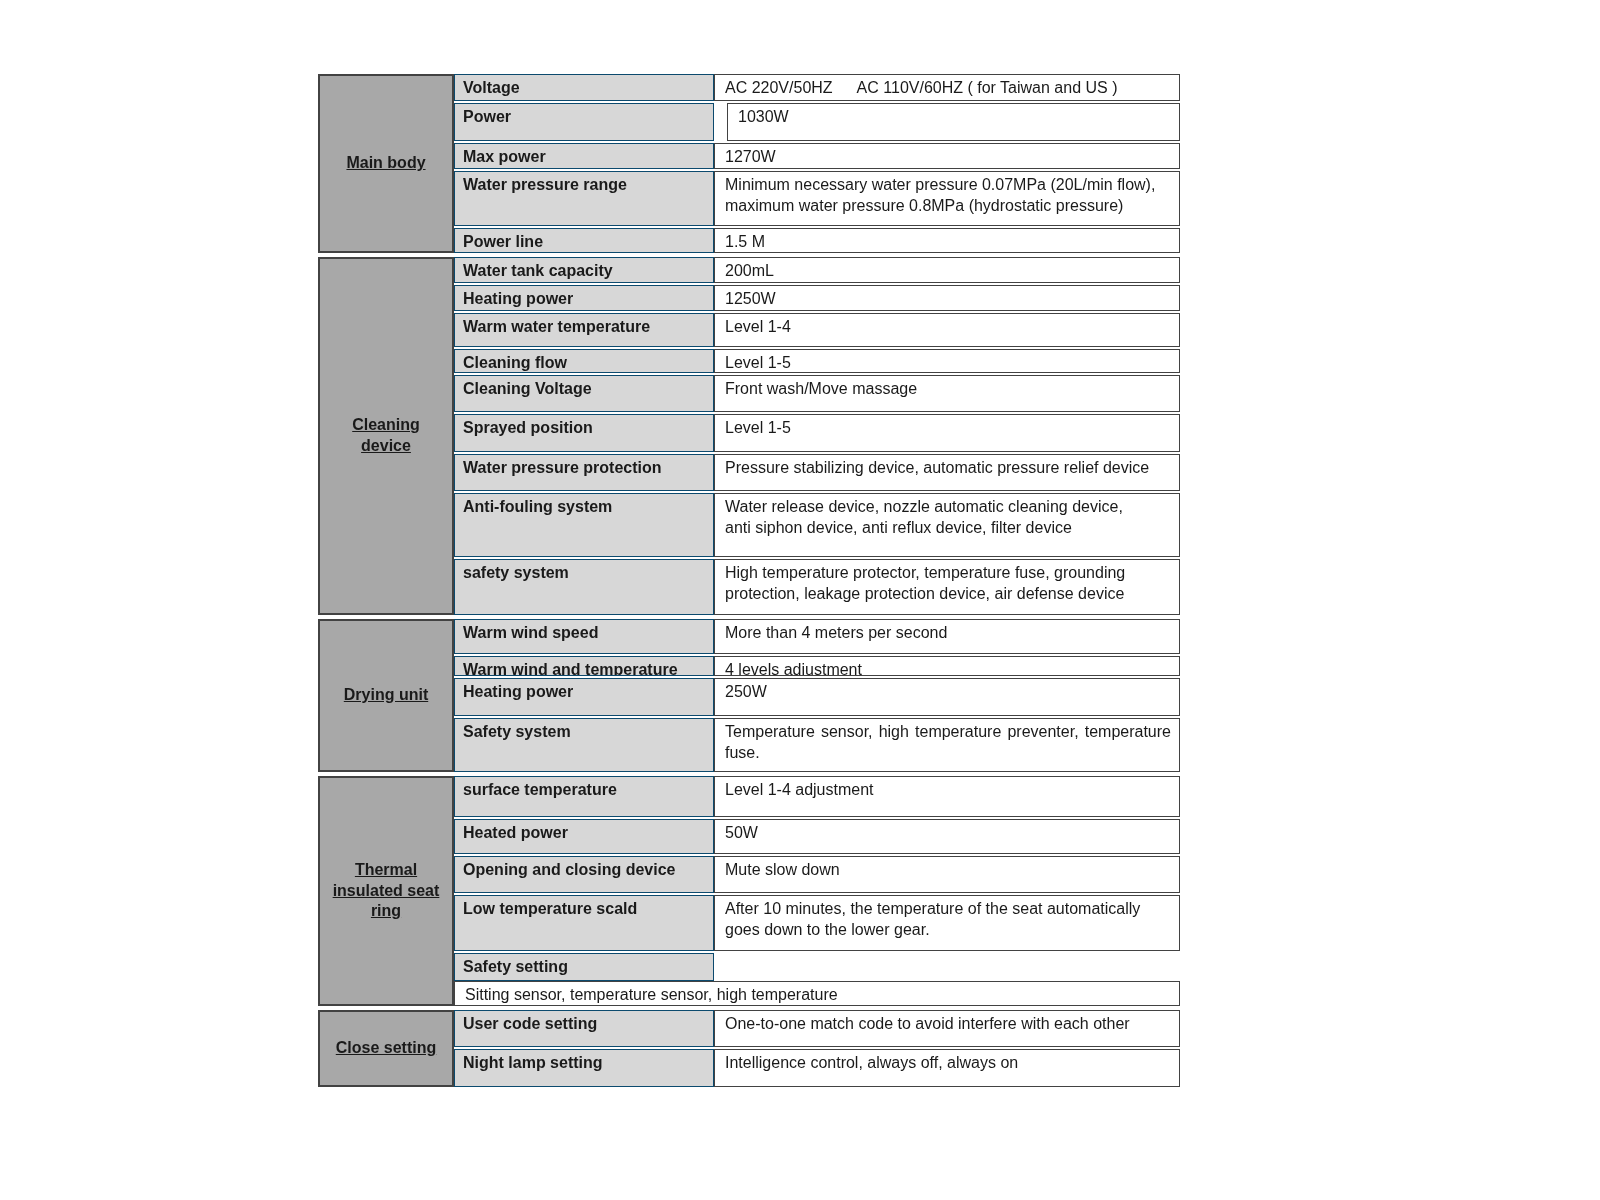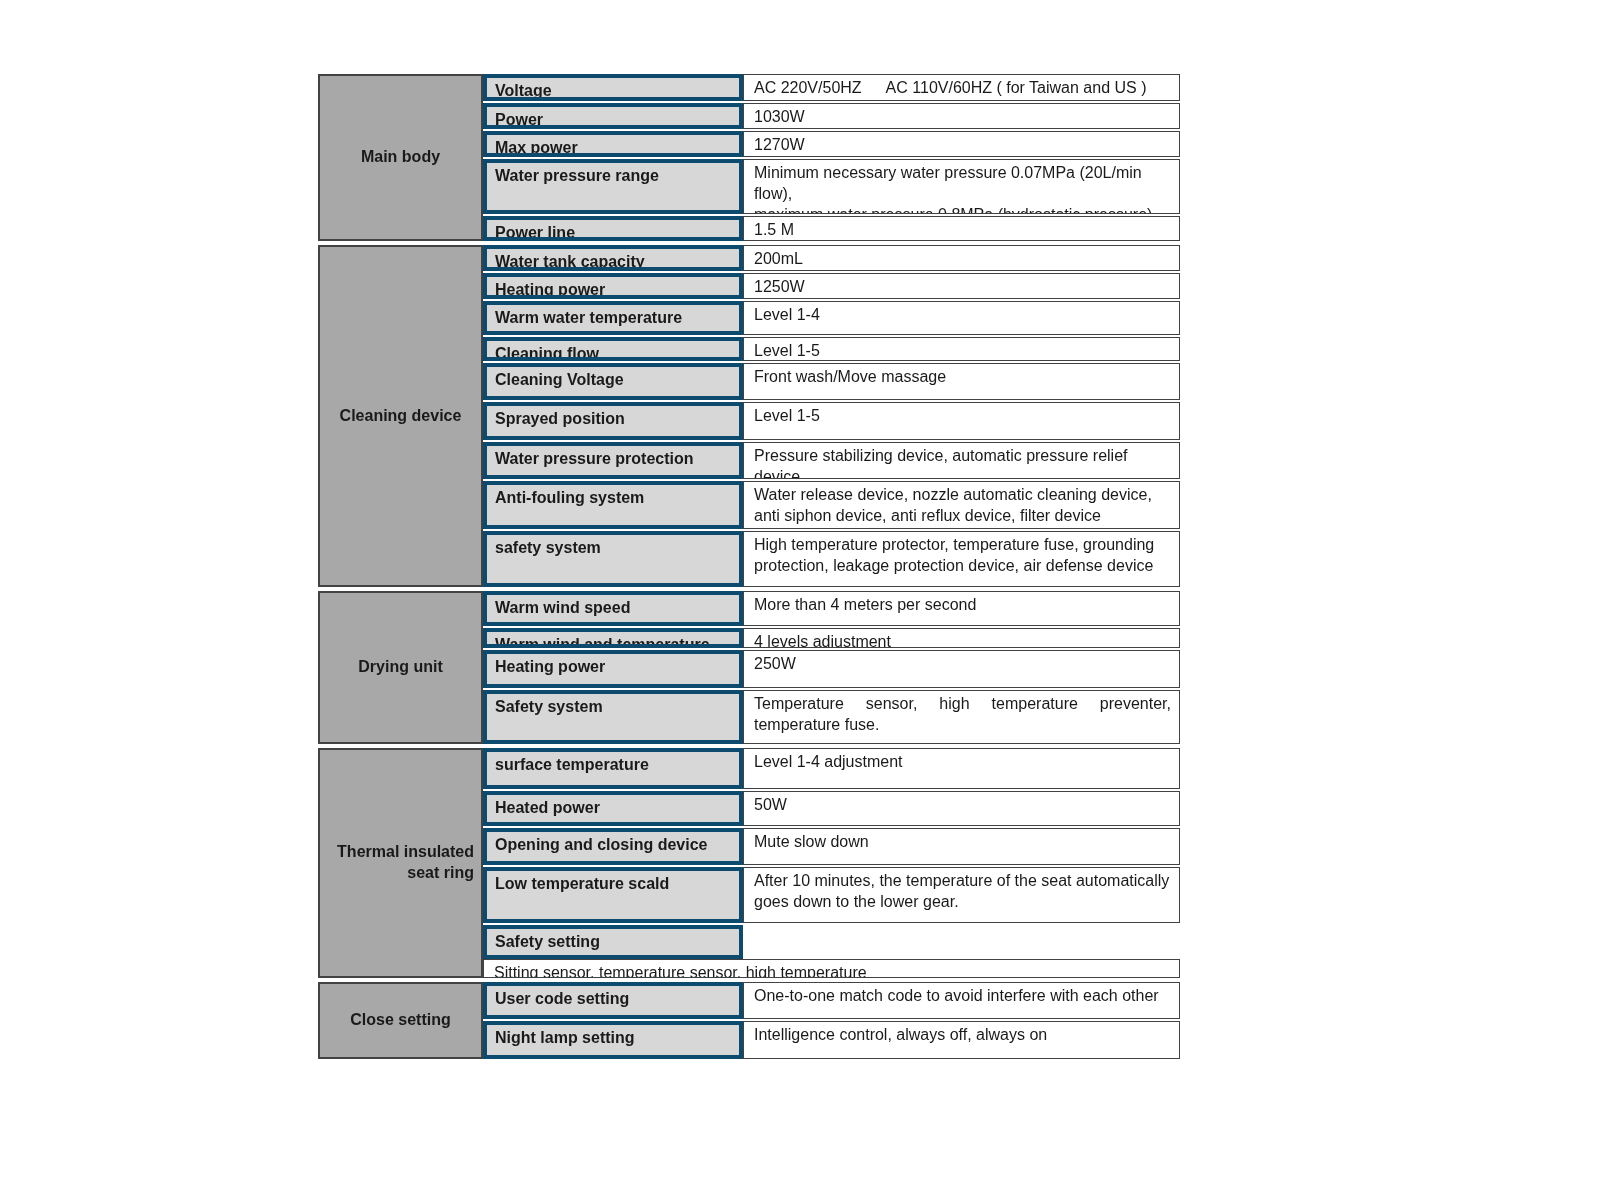--- a/index.html
+++ b/index.html
@@ -25,50 +25,51 @@
     top: 74px;
     width: 862px;
   }
   .section {
     display: flex;
     align-items: stretch;
     margin-bottom: 4px;
   }
   .section:last-child { margin-bottom: 0; }
   .cat {
-    width: 165px;
+    width: 136px;
     box-sizing: border-box;
     background: #a8a8a8;
     border: 2px solid #424242;
     display: flex;
     align-items: center;
     justify-content: center;
-    text-align: right;
+    text-align: center;
     font-weight: bold;
     font-size: 16px;
     line-height: 1.3;
     padding: 0 7px;
+    text-decoration: underline;
   }
   .rows {
     flex: 1;
     display: flex;
     flex-direction: column;
   }
   .row {
     display: flex;
     align-items: stretch;
     margin-bottom: 2px;
     box-sizing: border-box;
   }
   .row:last-child { margin-bottom: 0; }
   .param {
     width: 260px;
     box-sizing: border-box;
     background: #d7d7d7;
-    border: 4px solid #0c4a6e;
+    border: 1px solid #0c4a6e;
     font-weight: bold;
     font-size: 16px;
     line-height: 1.25;
     padding: 3px 8px;
     overflow: hidden;
   }
   .value {
     flex: 1;
     box-sizing: border-box;
     background: #ffffff;
@@ -89,21 +90,21 @@
 
 <div id="page">
   <div id="spec-table">
       <div class="section">
         <div class="cat">Main body</div>
         <div class="rows">
           <div class="row" style="height: 27px;">
             <div class="param">Voltage</div>
             <div class="value">AC 220V/50HZ  AC 110V/60HZ ( for Taiwan and US )</div>
           </div>
-          <div class="row" style="height: 26px;">
+          <div class="row" style="height: 38px; gap: 13px;">
             <div class="param">Power</div>
             <div class="value">1030W</div>
           </div>
           <div class="row" style="height: 26px;">
             <div class="param">Max power</div>
             <div class="value">1270W</div>
           </div>
           <div class="row" style="height: 55px;">
             <div class="param">Water pressure range</div>
             <div class="value">Minimum necessary water pressure 0.07MPa (20L/min flow),
@@ -139,21 +140,21 @@
             <div class="value">Front wash/Move massage</div>
           </div>
           <div class="row" style="height: 38px;">
             <div class="param">Sprayed position</div>
             <div class="value">Level 1-5</div>
           </div>
           <div class="row" style="height: 37px;">
             <div class="param">Water pressure protection</div>
             <div class="value">Pressure stabilizing device, automatic pressure relief device</div>
           </div>
-          <div class="row" style="height: 48px;">
+          <div class="row" style="height: 64px;">
             <div class="param">Anti-fouling system</div>
             <div class="value">Water release device, nozzle automatic cleaning device,
 anti siphon device, anti reflux device, filter device</div>
           </div>
           <div class="row" style="height: 56px;">
             <div class="param">safety system</div>
             <div class="value">High temperature protector, temperature fuse, grounding
 protection, leakage protection device, air defense device</div>
           </div>
         </div>

